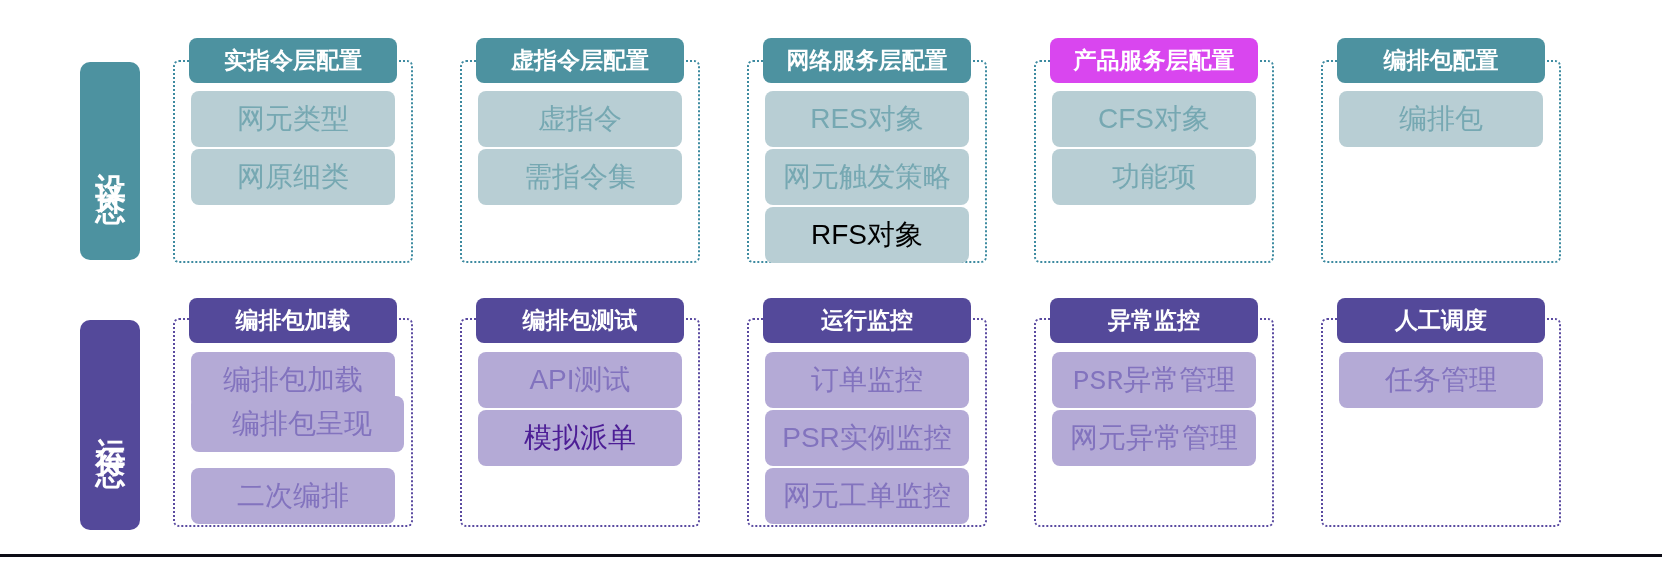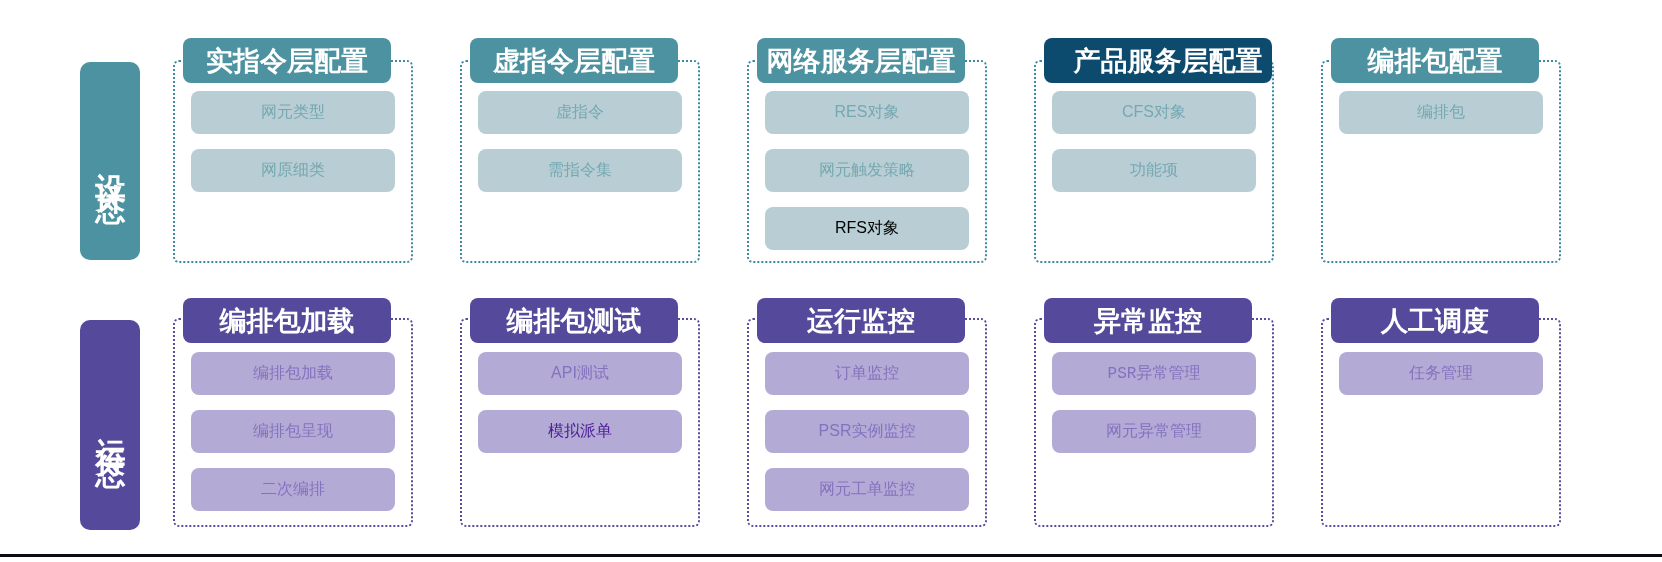--- a/index.html
+++ b/index.html
@@ -27,34 +27,34 @@
   .module-column{
     position:absolute;
     width:240px;
     box-sizing:border-box;
     border:2px dotted #888;
     border-radius:6px;
     background:transparent;
   }
   .column-header{
     position:absolute;
-    left:8px;width:208px;height:45px;
+    left:14px;width:208px;height:45px;
     border-radius:8px;
     display:flex;align-items:center;justify-content:center;
     color:#ffffff;
     font-weight:bold;
-    font-size:27px;
+    font-size:23px;
     z-index:2;
   }
   .module-item{
     position:absolute;
-    left:16px;width:204px;height:43px;
+    left:16px;width:204px;height:56px;
     border-radius:8px;
     display:flex;align-items:center;justify-content:center;
-    font-size:16px;
+    font-size:28px;
     z-index:1;
   }
   .divider{
     position:absolute;
     left:0;top:554px;
     width:1662px;height:3px;
   }
 </style>
 </head>
 <body>
@@ -73,35 +73,35 @@
           <div class="module-item" style="top: 29px; background: rgb(184, 206, 212); color: rgb(118, 168, 178);">虚指令</div>
           <div class="module-item" style="top: 87px; background: rgb(184, 206, 212); color: rgb(118, 168, 178);">需指令集</div>
         </div>
         <div class="module-column" style="left: 747px; top: 60px; height: 203px; border-color: rgb(61, 138, 160);">
           <div class="column-header" style="top: -24px; background: rgb(77, 146, 160);">网络服务层配置</div>
           <div class="module-item" style="top: 29px; background: rgb(184, 206, 212); color: rgb(118, 168, 178);">RES对象</div>
           <div class="module-item" style="top: 87px; background: rgb(184, 206, 212); color: rgb(118, 168, 178);">网元触发策略</div>
           <div class="module-item" style="top: 145px; background: rgb(184, 206, 212); color: #000000;">RFS对象</div>
         </div>
         <div class="module-column" style="left: 1034px; top: 60px; height: 203px; border-color: rgb(61, 138, 160);">
-          <div class="column-header" style="top: -24px; background: #0c4a6e; padding-left: 20px;">产品服务层配置</div>
+          <div class="column-header" style="top: -24px; background: #d946ef;">产品服务层配置</div>
           <div class="module-item" style="top: 29px; background: rgb(184, 206, 212); color: rgb(118, 168, 178);">CFS对象</div>
           <div class="module-item" style="top: 87px; background: rgb(184, 206, 212); color: rgb(118, 168, 178);">功能项</div>
         </div>
         <div class="module-column" style="left: 1321px; top: 60px; height: 203px; border-color: rgb(61, 138, 160);">
           <div class="column-header" style="top: -24px; background: rgb(77, 146, 160);">编排包配置</div>
           <div class="module-item" style="top: 29px; background: rgb(184, 206, 212); color: rgb(118, 168, 178);">编排包</div>
         </div>
       </div>
       <div class="band">
         <div class="side-label" style="top: 320px; height: 210px; background: rgb(84, 73, 154);">运行态</div>
         <div class="module-column" style="left: 173px; top: 318px; height: 209px; border-color: rgb(90, 74, 160);">
           <div class="column-header" style="top: -22px; background: rgb(84, 73, 154);">编排包加载</div>
           <div class="module-item" style="top: 32px; background: rgb(180, 170, 214); color: rgb(130, 115, 190);">编排包加载</div>
-          <div class="module-item" style="top: 90px; background: rgb(180, 170, 214); color: rgb(130, 115, 190);">编排包呈现</div>
+          <div class="module-item" style="top: 76px; background: rgb(180, 170, 214); color: rgb(130, 115, 190); padding-left: 9px;">编排包呈现</div>
           <div class="module-item" style="top: 148px; background: rgb(180, 170, 214); color: rgb(130, 115, 190);">二次编排</div>
         </div>
         <div class="module-column" style="left: 460px; top: 318px; height: 209px; border-color: rgb(90, 74, 160);">
           <div class="column-header" style="top: -22px; background: rgb(84, 73, 154);">编排包测试</div>
           <div class="module-item" style="top: 32px; background: rgb(180, 170, 214); color: rgb(130, 115, 190);">API测试</div>
           <div class="module-item" style="top: 90px; background: rgb(180, 170, 214); color: #4c1d95;">模拟派单</div>
         </div>
         <div class="module-column" style="left: 747px; top: 318px; height: 209px; border-color: rgb(90, 74, 160);">
           <div class="column-header" style="top: -22px; background: rgb(84, 73, 154);">运行监控</div>
           <div class="module-item" style="top: 32px; background: rgb(180, 170, 214); color: rgb(130, 115, 190);">订单监控</div>

